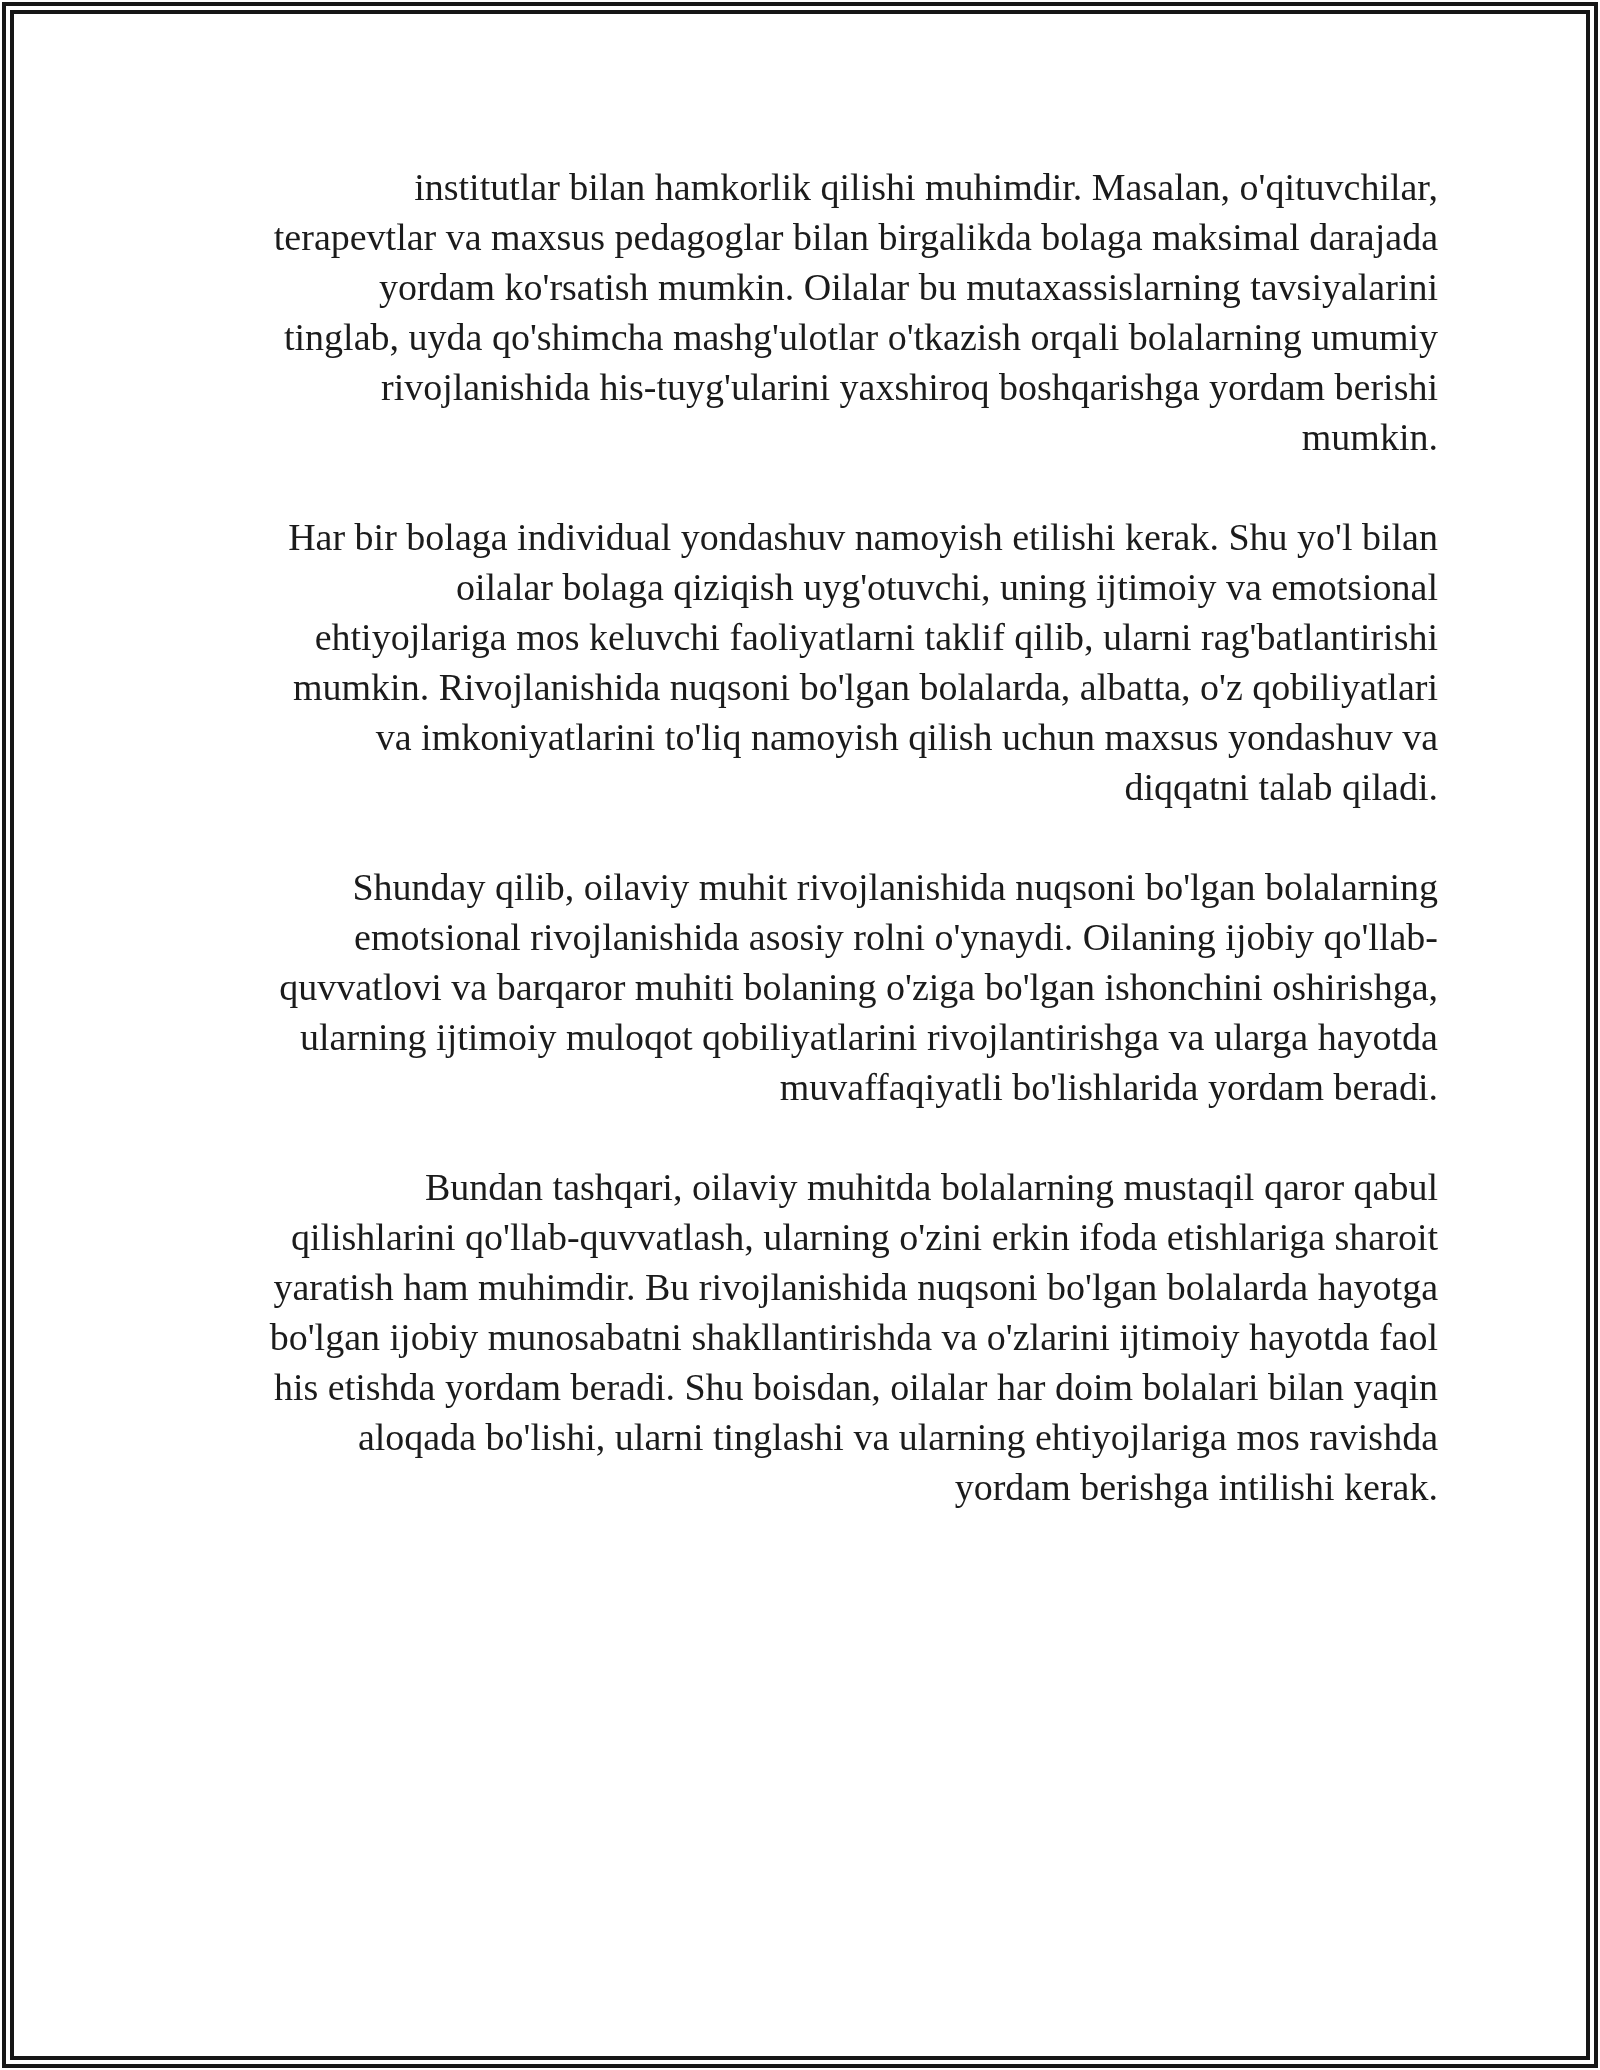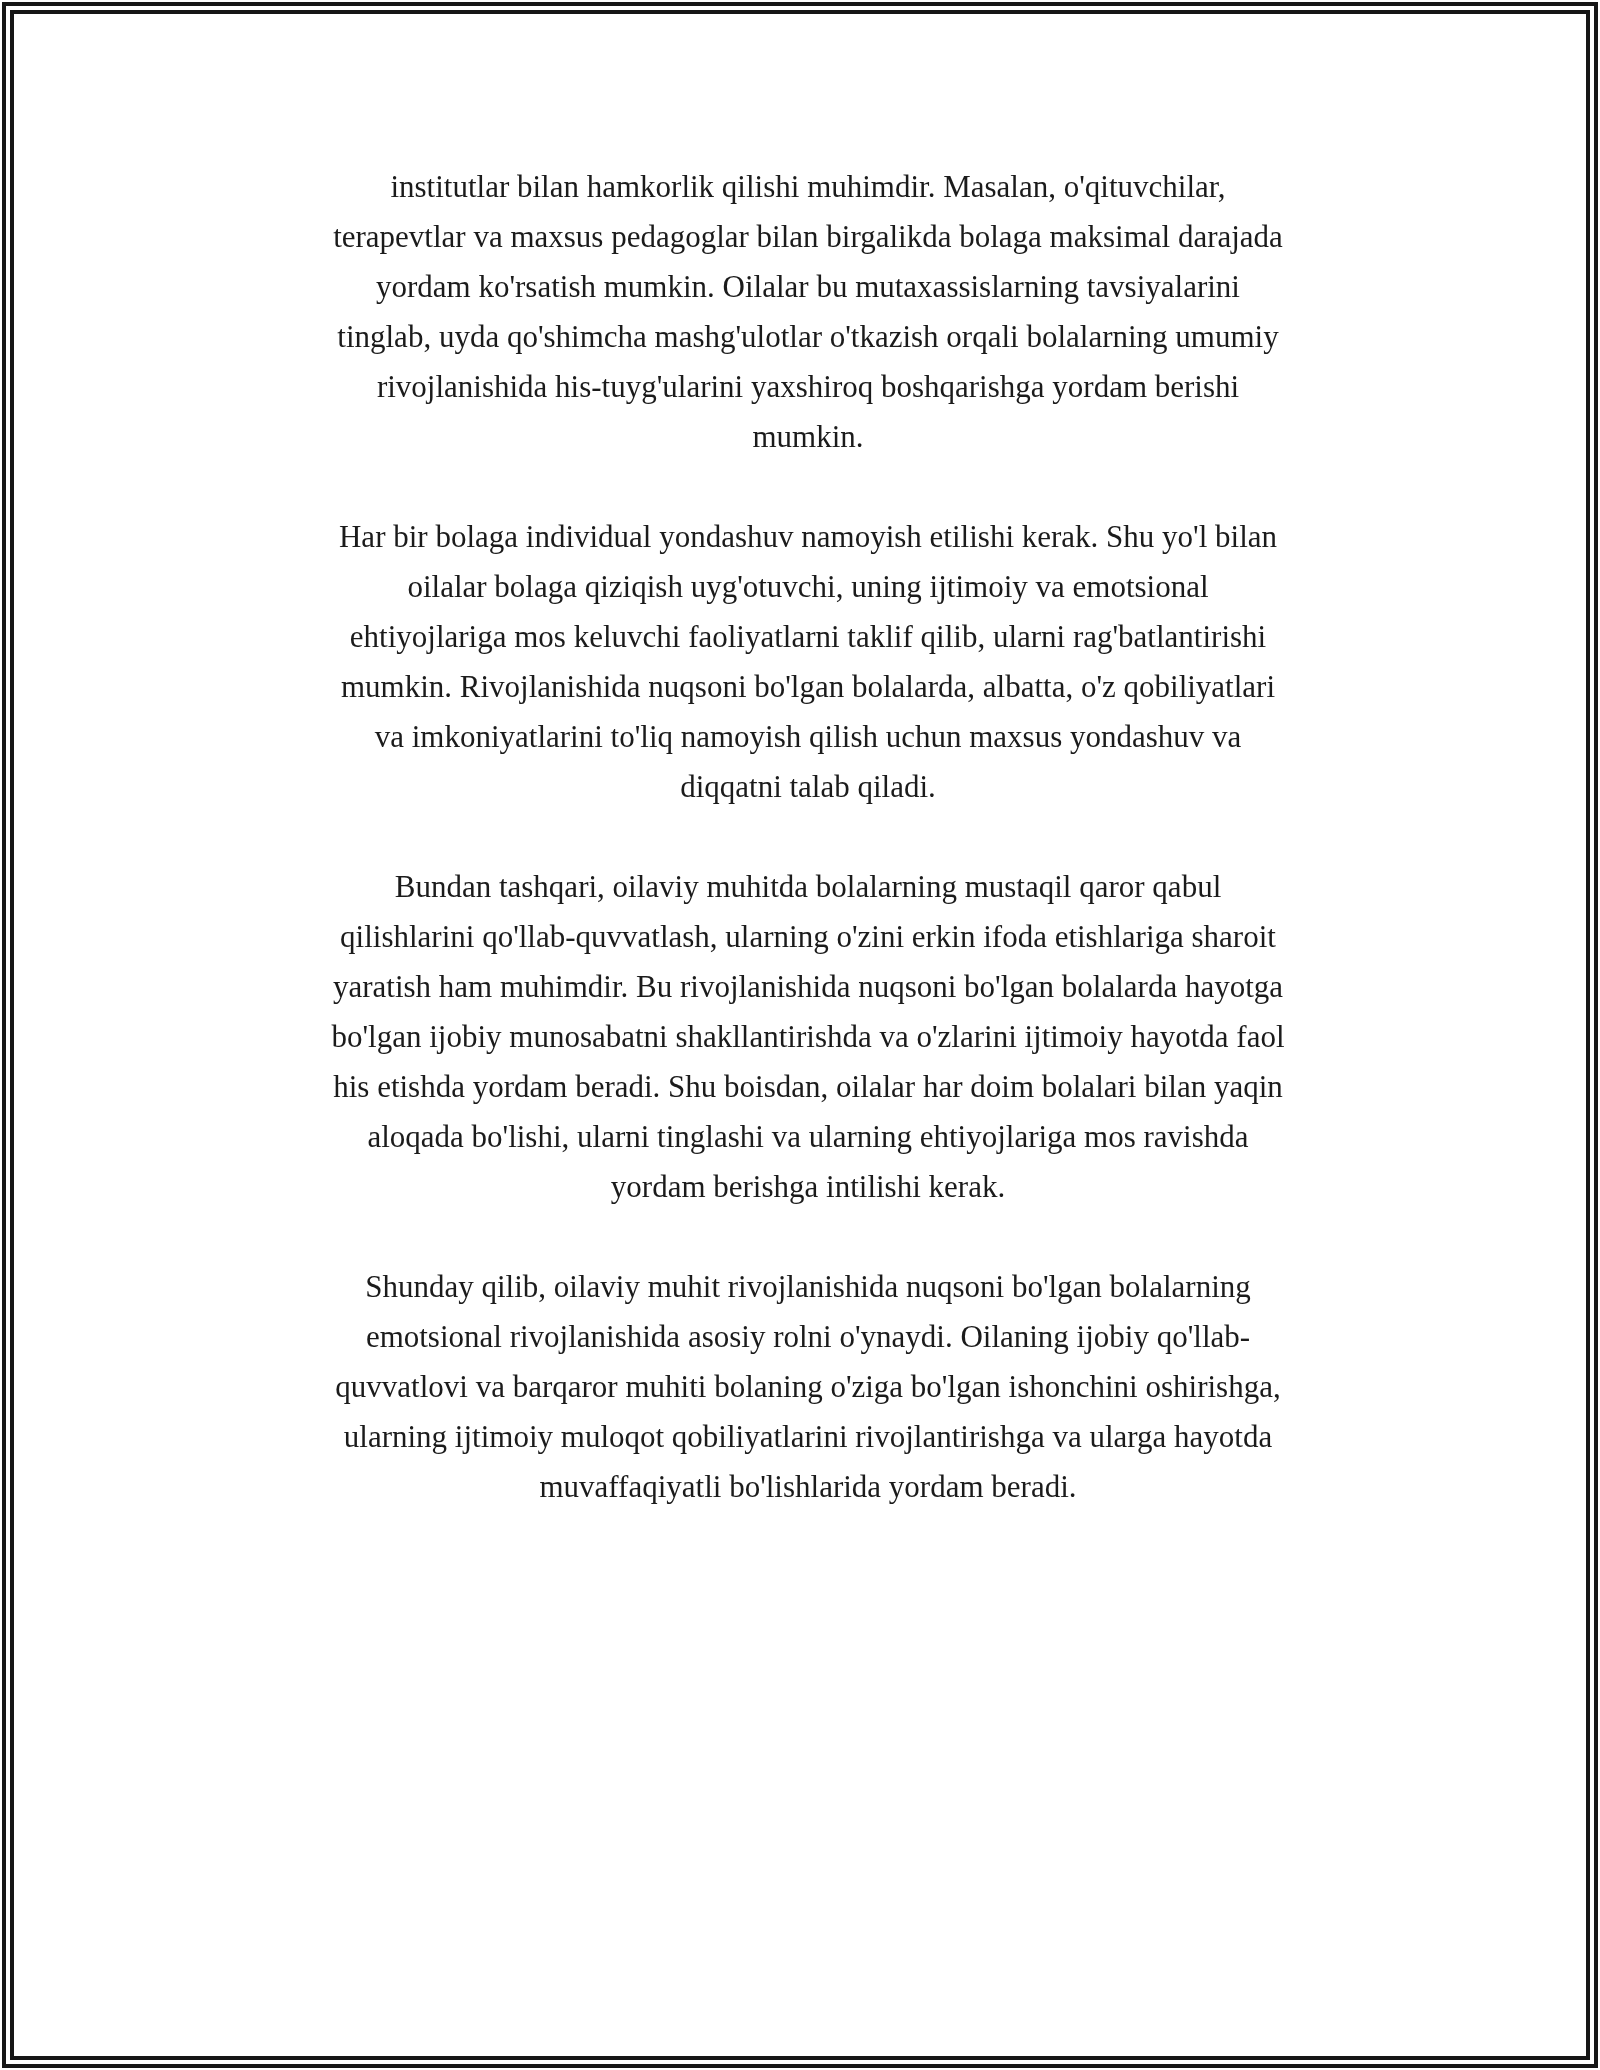--- a/index.html
+++ b/index.html
@@ -31,25 +31,25 @@
   .content {
     position: absolute;
     top: 14px; left: 14px; right: 14px; bottom: 14px;
     padding: 148px 140px 0 164px;
     box-sizing: border-box;
     overflow: hidden;
   }
   .doc-paragraph {
     margin: 0 0 50px 0;
     max-width: 1260px;
-    font-size: 31px;
+    font-size: 38px;
     line-height: 50px;
     color: #1b1b1b;
     white-space: pre-line;
-    text-align: center;
+    text-align: right;
   }
 </style>
 </head>
 <body>
 
 <div class="page">
   <div class="frame-outer">
     <div class="frame-inner"></div>
   </div>
   <div class="content">
@@ -58,26 +58,26 @@
 yordam ko'rsatish mumkin. Oilalar bu mutaxassislarning tavsiyalarini
 tinglab, uyda qo'shimcha mashg'ulotlar o'tkazish orqali bolalarning umumiy
 rivojlanishida his-tuyg'ularini yaxshiroq boshqarishga yordam berishi
 mumkin.</p>
     <p class="doc-paragraph">Har bir bolaga individual yondashuv namoyish etilishi kerak. Shu yo'l bilan
 oilalar bolaga qiziqish uyg'otuvchi, uning ijtimoiy va emotsional
 ehtiyojlariga mos keluvchi faoliyatlarni taklif qilib, ularni rag'batlantirishi
 mumkin. Rivojlanishida nuqsoni bo'lgan bolalarda, albatta, o'z qobiliyatlari
 va imkoniyatlarini to'liq namoyish qilish uchun maxsus yondashuv va
 diqqatni talab qiladi.</p>
+    <p class="doc-paragraph">Shunday qilib, oilaviy muhit rivojlanishida nuqsoni bo'lgan bolalarning
+emotsional rivojlanishida asosiy rolni o'ynaydi. Oilaning ijobiy qo'llab-
+quvvatlovi va barqaror muhiti bolaning o'ziga bo'lgan ishonchini oshirishga,
+ularning ijtimoiy muloqot qobiliyatlarini rivojlantirishga va ularga hayotda
+muvaffaqiyatli bo'lishlarida yordam beradi.</p>
     <p class="doc-paragraph">Bundan tashqari, oilaviy muhitda bolalarning mustaqil qaror qabul
 qilishlarini qo'llab-quvvatlash, ularning o'zini erkin ifoda etishlariga sharoit
 yaratish ham muhimdir. Bu rivojlanishida nuqsoni bo'lgan bolalarda hayotga
 bo'lgan ijobiy munosabatni shakllantirishda va o'zlarini ijtimoiy hayotda faol
 his etishda yordam beradi. Shu boisdan, oilalar har doim bolalari bilan yaqin
 aloqada bo'lishi, ularni tinglashi va ularning ehtiyojlariga mos ravishda
 yordam berishga intilishi kerak.</p>
-    <p class="doc-paragraph">Shunday qilib, oilaviy muhit rivojlanishida nuqsoni bo'lgan bolalarning
-emotsional rivojlanishida asosiy rolni o'ynaydi. Oilaning ijobiy qo'llab-
-quvvatlovi va barqaror muhiti bolaning o'ziga bo'lgan ishonchini oshirishga,
-ularning ijtimoiy muloqot qobiliyatlarini rivojlantirishga va ularga hayotda
-muvaffaqiyatli bo'lishlarida yordam beradi.</p>
   </div>
 </div>
 
 </body></html>

